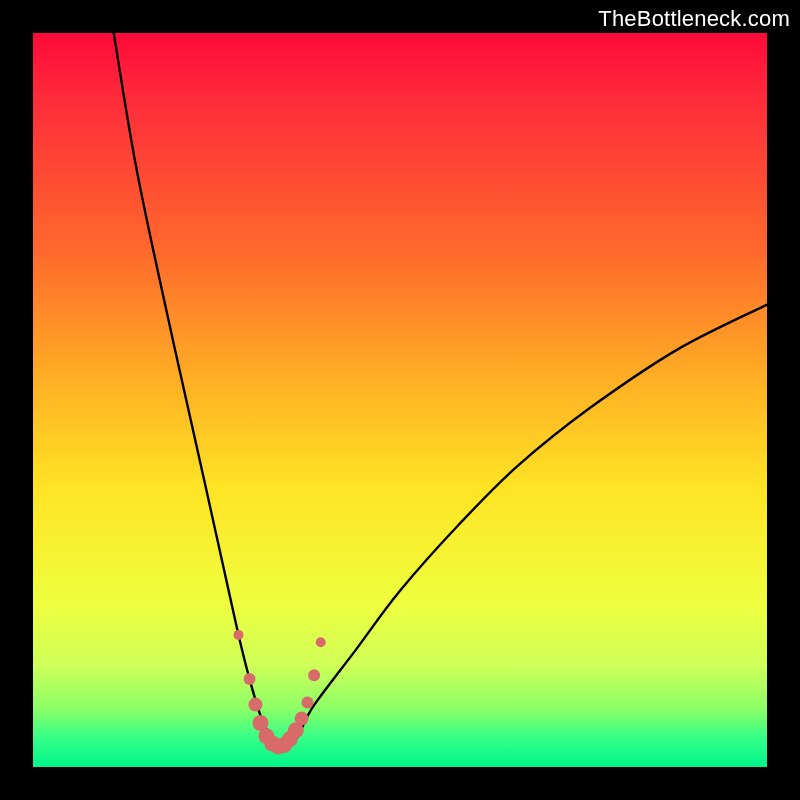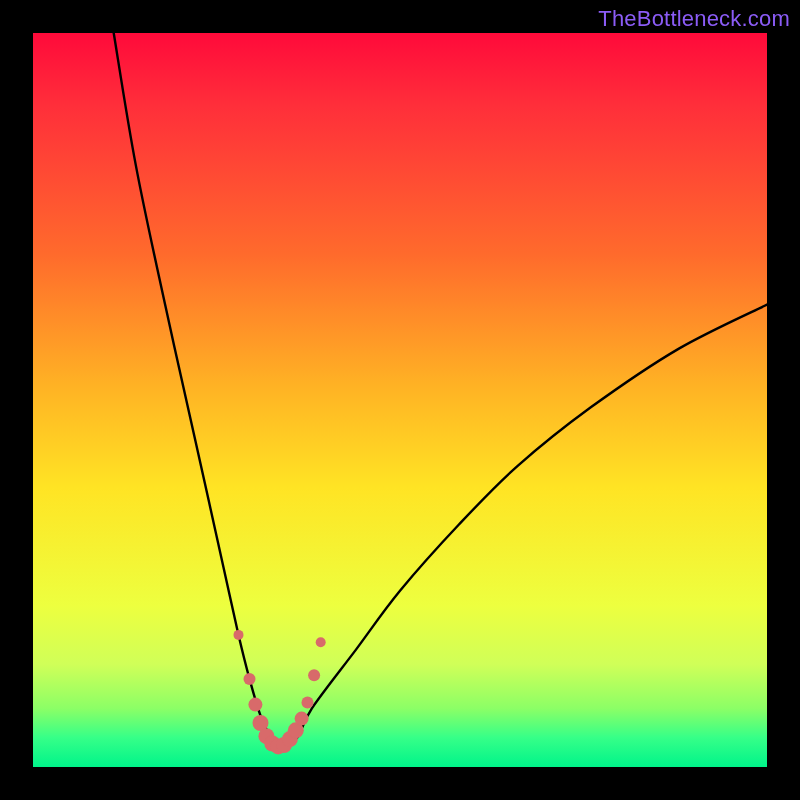--- a/index.html
+++ b/index.html
@@ -37,21 +37,21 @@
       #d0ff58 86%,
       #8cff66 92%,
       #36ff88 96%,
       #00f48a 100%
     );
   }
   .watermark {
     position: absolute;
     top: 6px;
     right: 10px;
-    color: #8b5cf6;
+    color: #ffffff;
     font-size: 22px;
     font-weight: 400;
     letter-spacing: 0.2px;
     user-select: none;
   }
   svg.curve {
     position: absolute;
     top: 0;
     left: 0;
     width: 734px;

